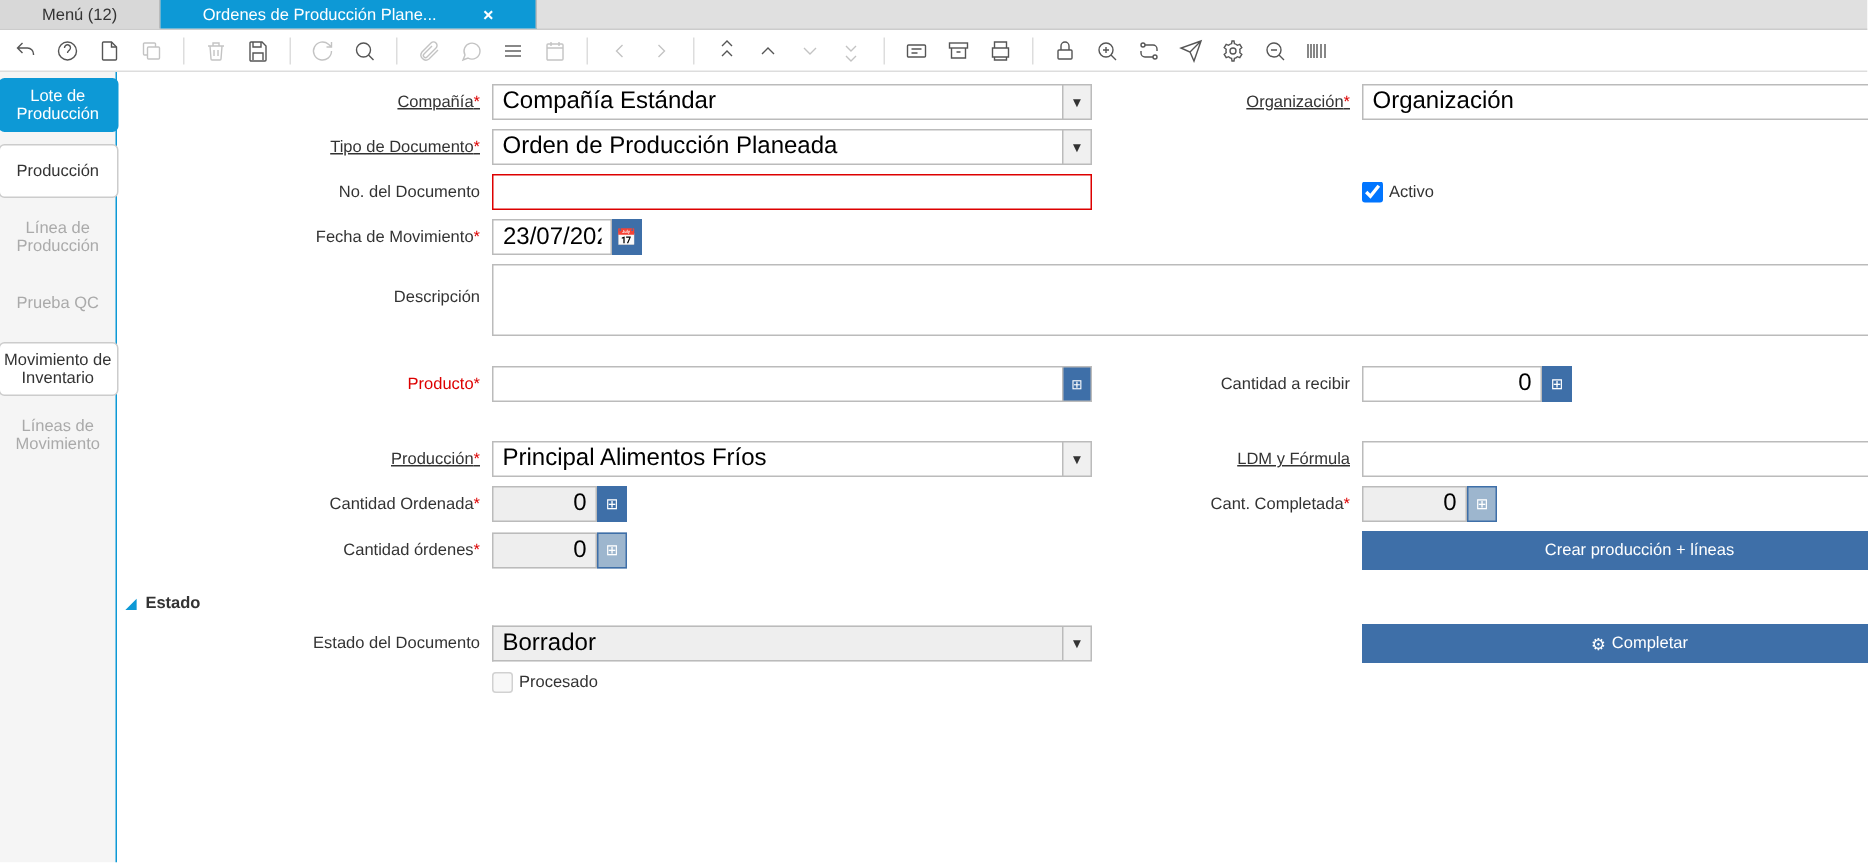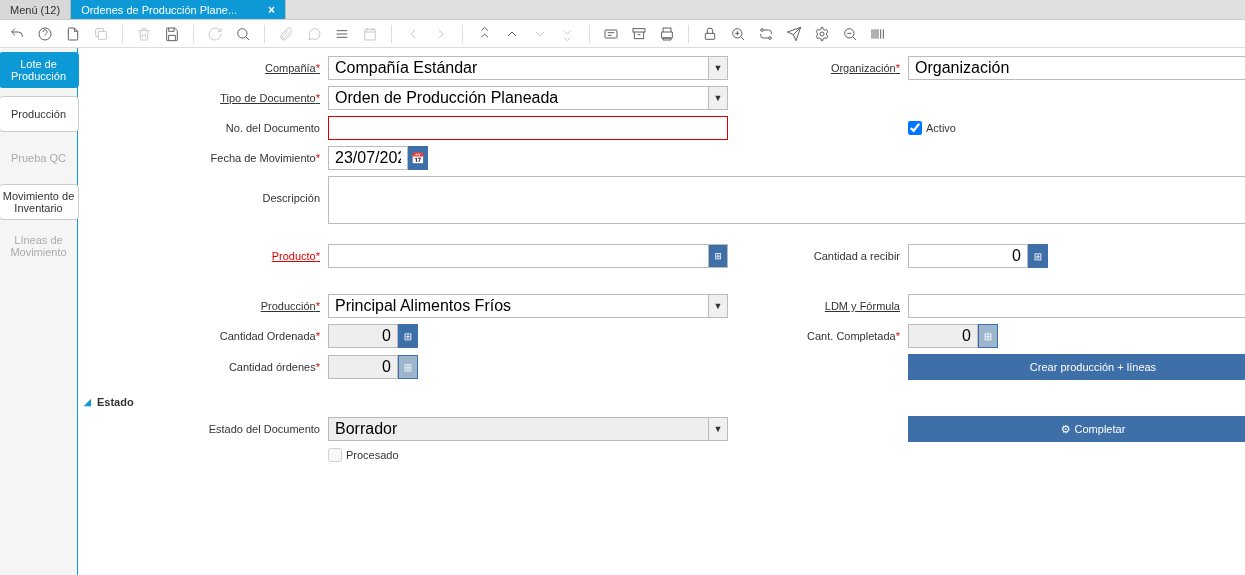--- a/index.html
+++ b/index.html
@@ -1,39 +1,39 @@
 <!DOCTYPE html>
 <html><head>
 <meta charset="utf-8">
 <style>
 * { box-sizing: border-box; margin: 0; padding: 0; font-family: Arial, Helvetica, sans-serif; }
 body { width: 1245px; height: 575px; overflow: hidden; background: #fff; font-size: 11px; color: #333; }
 
 .topbar { height: 20px; background: #e0e0e0; display: flex; align-items: stretch; border-bottom: 1px solid #ccc; }
-.tab { padding: 2px 10px; font-size: 11px; display: flex; align-items: center; border-right: 1px solid #bbb; background: #d8d8d8; cursor: pointer; justify-content: center; }
+.tab { padding: 2px 28px; font-size: 11px; display: flex; align-items: center; border-right: 1px solid #bbb; background: #d8d8d8; cursor: pointer; justify-content: center; }
 .tab.active { background: #0d99d6; color: #fff; gap: 25px; }
 .tab .close { margin-left: 6px; font-weight: bold; font-size: 12px; }
 
 .toolbar { height: 28px; background: #fff; border-bottom: 1px solid #ddd; display: flex; align-items: center; padding: 0 8px; gap: 10px; }
 .toolbar .ticon { width: 18px; height: 18px; display: flex; align-items: center; justify-content: center; color: #555; cursor: pointer; }
 .toolbar .sep { width: 1px; height: 18px; background: #ddd; margin: 0 2px; }
 
 .main { display: flex; height: calc(575px - 48px); }
 .sidebar { width: 78px; background: #f5f5f5; border-right: 1px solid #0d99d6; padding-top: 0; display: flex; flex-direction: column; align-items: center; }
 .sidetab { width: 80px; min-height: 36px; margin: 4px 0; border-radius: 4px; font-size: 11px; display: flex; align-items: center; justify-content: center; text-align: center; cursor: pointer; padding: 4px 2px; }
 .sidetab.primary { background: #0d99d6; color: #fff; }
 .sidetab.active { background: #fff; border: 1px solid #ccc; color: #333; }
 .sidetab.disabled { color: #aaa; }
 
 .content { flex: 1; padding: 8px 12px 8px 0; overflow: auto; }
 .form-grid { display: grid; grid-template-columns: 250px 400px 180px 370px; row-gap: 6px; align-items: center; }
 .lbl { text-align: right; padding-right: 8px; font-size: 11px; color: #333; white-space: nowrap; }
 .lbl.link { text-decoration: underline; cursor: pointer; }
 .lbl .req { color: #d00; }
-.lbl.req-all { color: #d00; text-decoration: underline; }
+.lbl.req-all { color: #d00; }
 
 .field { display: flex; align-items: center; }
 select, input[type=text] { width: 100%; height: 24px; border: 1px solid #bbb; padding: 2px 6px; font-size: 16px; background: #fff; }
 .combo { display: flex; width: 100%; }
 .combo input { flex: 1; border-right: none; }
 .combo .cbtn { width: 20px; height: 24px; border: 1px solid #bbb; background: #f0f0f0; display: flex; align-items: center; justify-content: center; cursor: pointer; font-size: 9px; }
 .txt-error { border: 1.5px solid #d00 !important; }
 .num-field { display: flex; width: 90px; }
 .num-field input { text-align: right; border: 1px solid #bbb; background: #eee; width: 70px; }
 .num-field .nbtn { width: 20px; height: 24px; background: #3e6fa8; color: #fff; display: flex; align-items: center; justify-content: center; font-size: 10px; border: 1px solid #3e6fa8; cursor: pointer; }
@@ -231,20 +231,21 @@
       <svg class="icon-svg" viewBox="0 0 24 24">
         <path d="M3 5v14M6 5v14M9 5v14M12 5v14M16 5v14M20 5v14"></path>
       </svg>
     </span>
 </div>
 
 <div class="main">
   <div class="sidebar">
     <div class="sidetab primary">Lote de Producción</div>
     <div class="sidetab active">Producción</div>
+    <div class="sidetab disabled">Línea de Producción</div>
     <div class="sidetab disabled">Prueba QC</div>
     <div class="sidetab active">Movimiento de Inventario</div>
     <div class="sidetab disabled">Líneas de Movimiento</div>
   </div>
 
   <div class="content">
     <div class="form-grid">
       <div class="lbl link"><span>Compañía</span><span class="req">*</span></div>
       <div class="field">
           <div class="combo">

